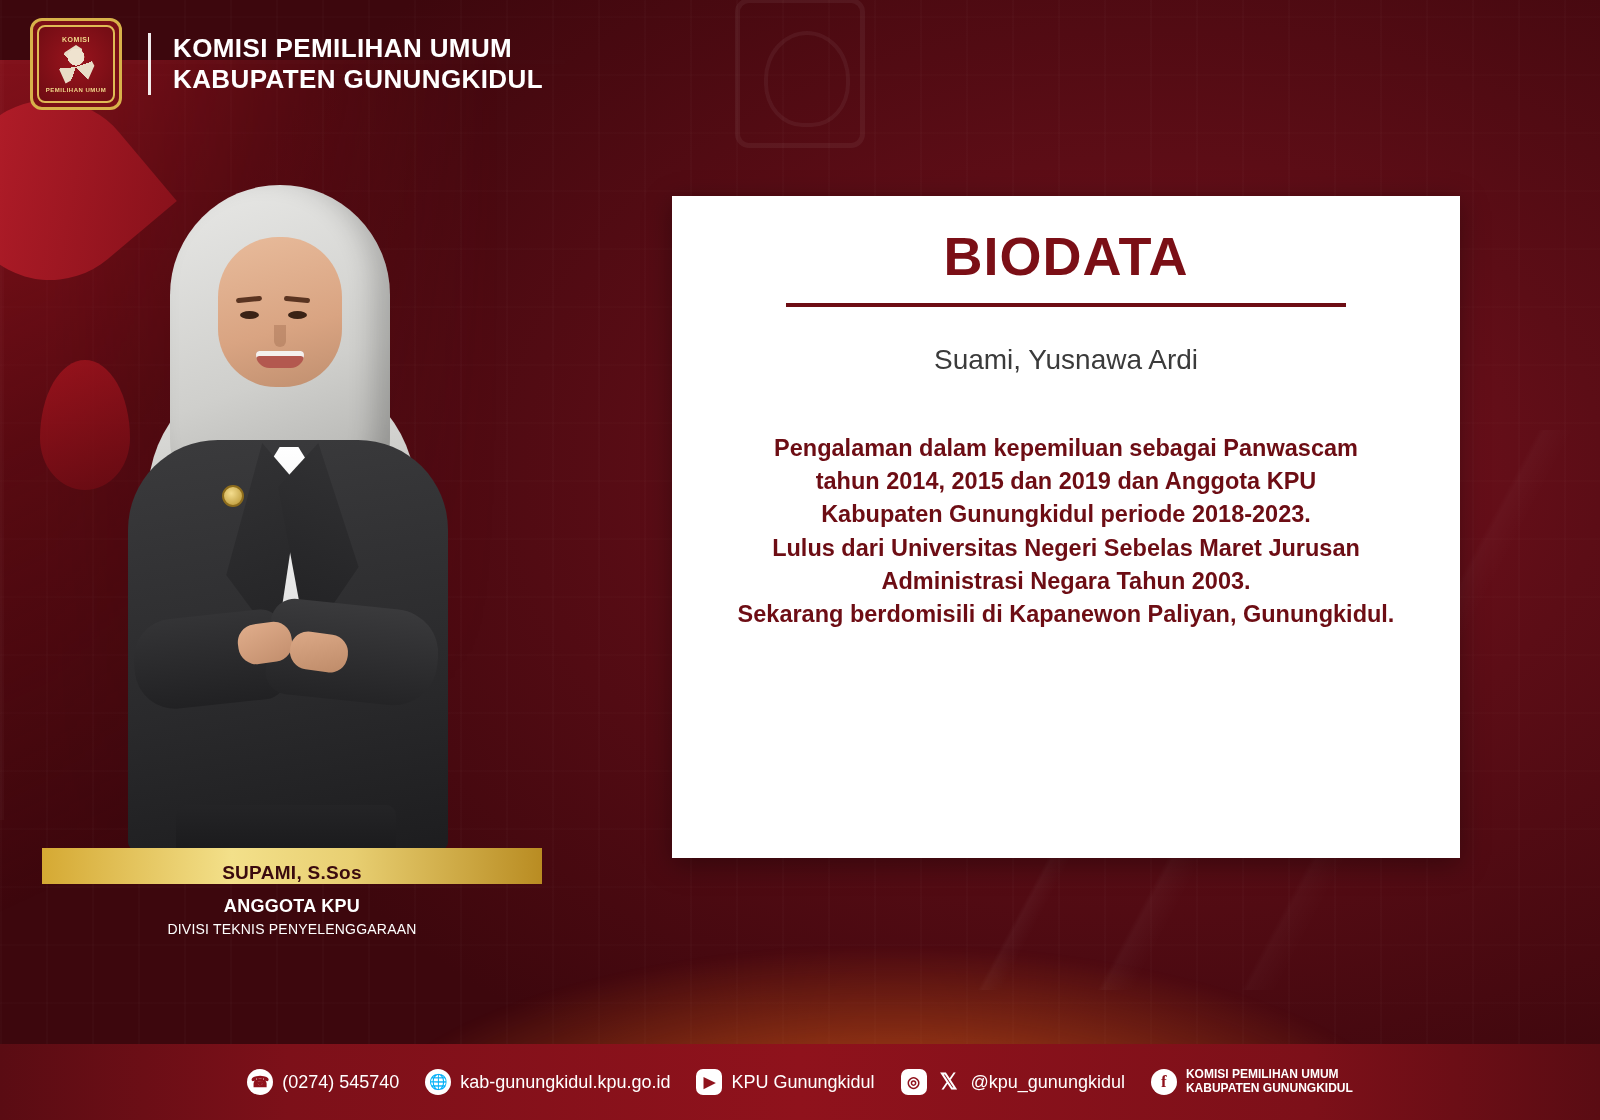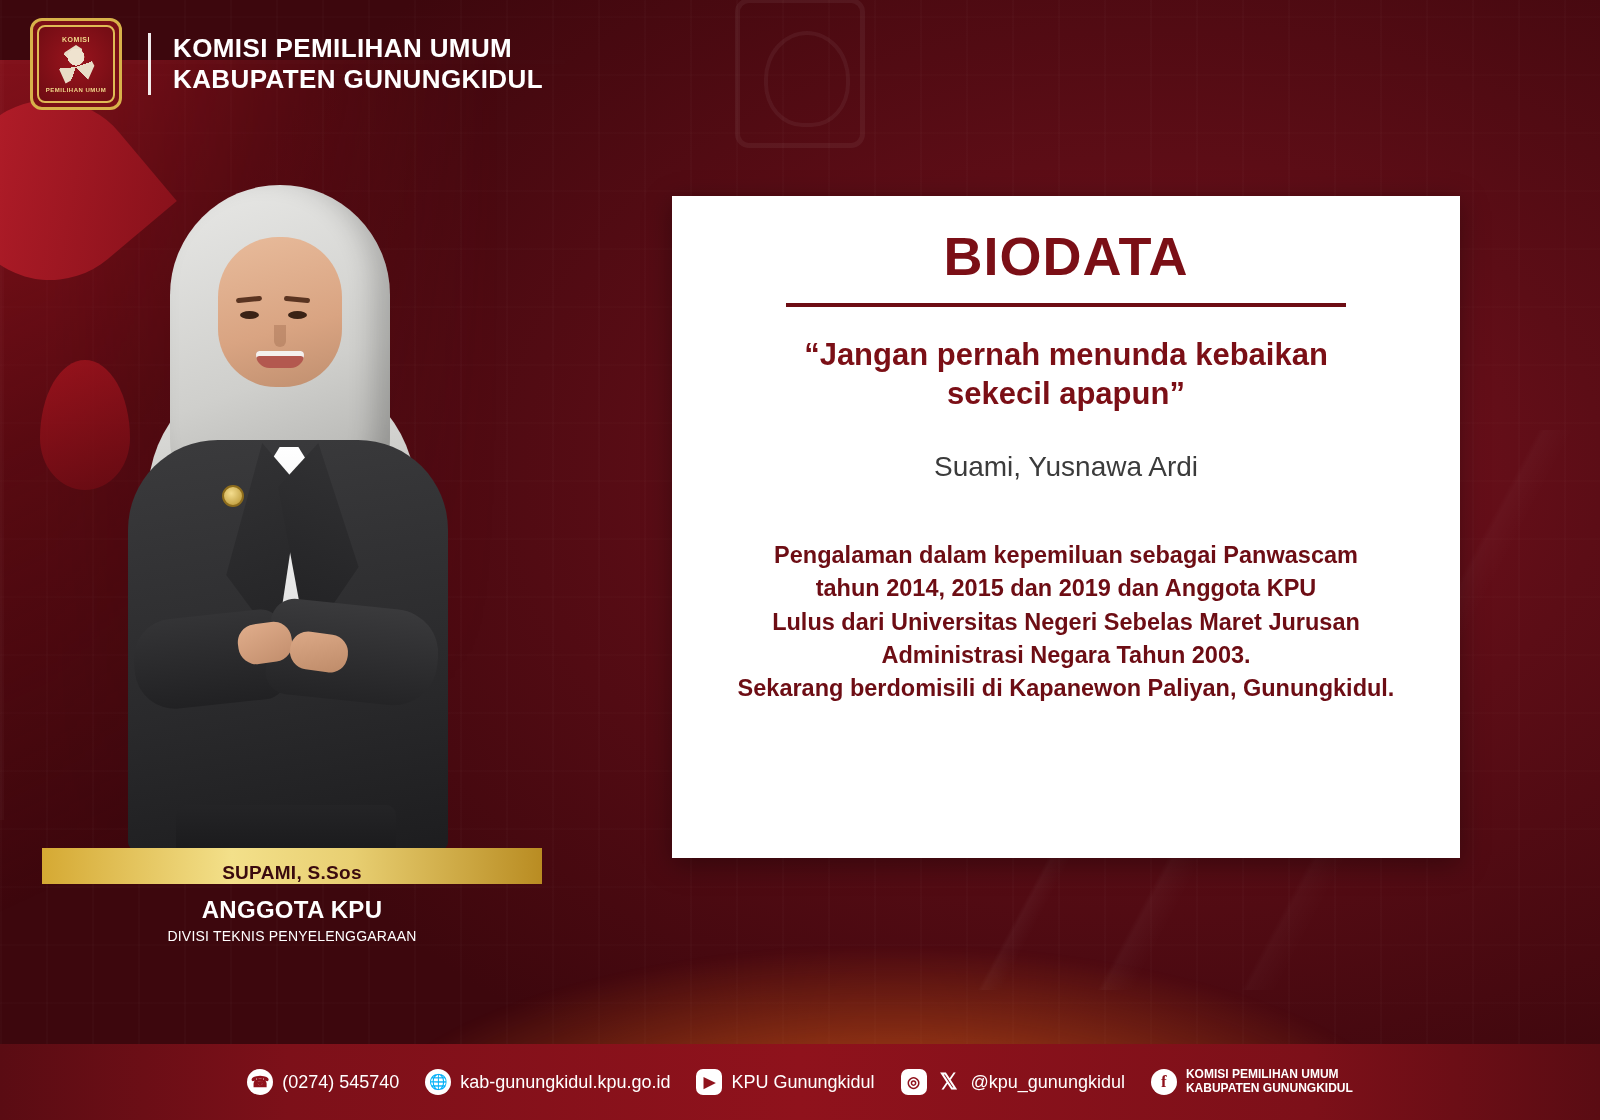--- a/index.html
+++ b/index.html
@@ -234,21 +234,21 @@
     display:flex; align-items:flex-end; justify-content:center;
     z-index:7;
   }
   .nameplate span {
     color:#3a0a0e; font-weight:bold; font-size:19px; letter-spacing:.3px;
   }
   .role-block {
     position:absolute; left:42px; top:896px; width:500px;
     text-align:center; color:#ffffff; z-index:7;
   }
-  .role-block .r1 { font-size:24px; font-weight:bold; letter-spacing:.3px; }
+  .role-block .r1 { font-size:18px; font-weight:bold; letter-spacing:.3px; }
   .role-block .r2 { font-size:14px; font-weight:400; letter-spacing:.2px; margin-top:4px; }
 
   
   .card {
     position:absolute; left:672px; top:196px; width:788px; height:662px;
     background:#ffffff; z-index:7;
     box-shadow:0 6px 26px rgba(0,0,0,.35);
     padding:26px 28px 0 28px;
     text-align:center;
   }
@@ -350,28 +350,25 @@
     <span>SUPAMI, S.Sos</span>
   </div>
   <div class="role-block">
     <div class="r1">ANGGOTA KPU</div>
     <div class="r2">DIVISI TEKNIS PENYELENGGARAAN</div>
   </div>
 
   <div class="card">
     <div class="card-title">BIODATA</div>
     <div class="card-rule"></div>
-    <div class="card-quote">
-      <div>“Jangan pernah menunda kebaikan</div>
-      <div>sekecil apapun”</div>
-    </div>
     <div class="card-spouse">Suami, Yusnawa Ardi</div>
     <div class="card-body">
       <div>Pengalaman dalam kepemiluan sebagai Panwascam</div>
       <div>tahun 2014, 2015 dan 2019 dan Anggota KPU</div>
+      <div>Kabupaten Gunungkidul periode 2018-2023.</div>
       <div>Lulus dari Universitas Negeri Sebelas Maret Jurusan</div>
       <div>Administrasi Negara Tahun 2003.</div>
       <div>Sekarang berdomisili di Kapanewon Paliyan, Gunungkidul.</div>
     </div>
   </div>
 
   <div class="footer-bar">
     <div class="footer-inner">
       <div class="f-item">
         <div class="f-ic">☎</div>

